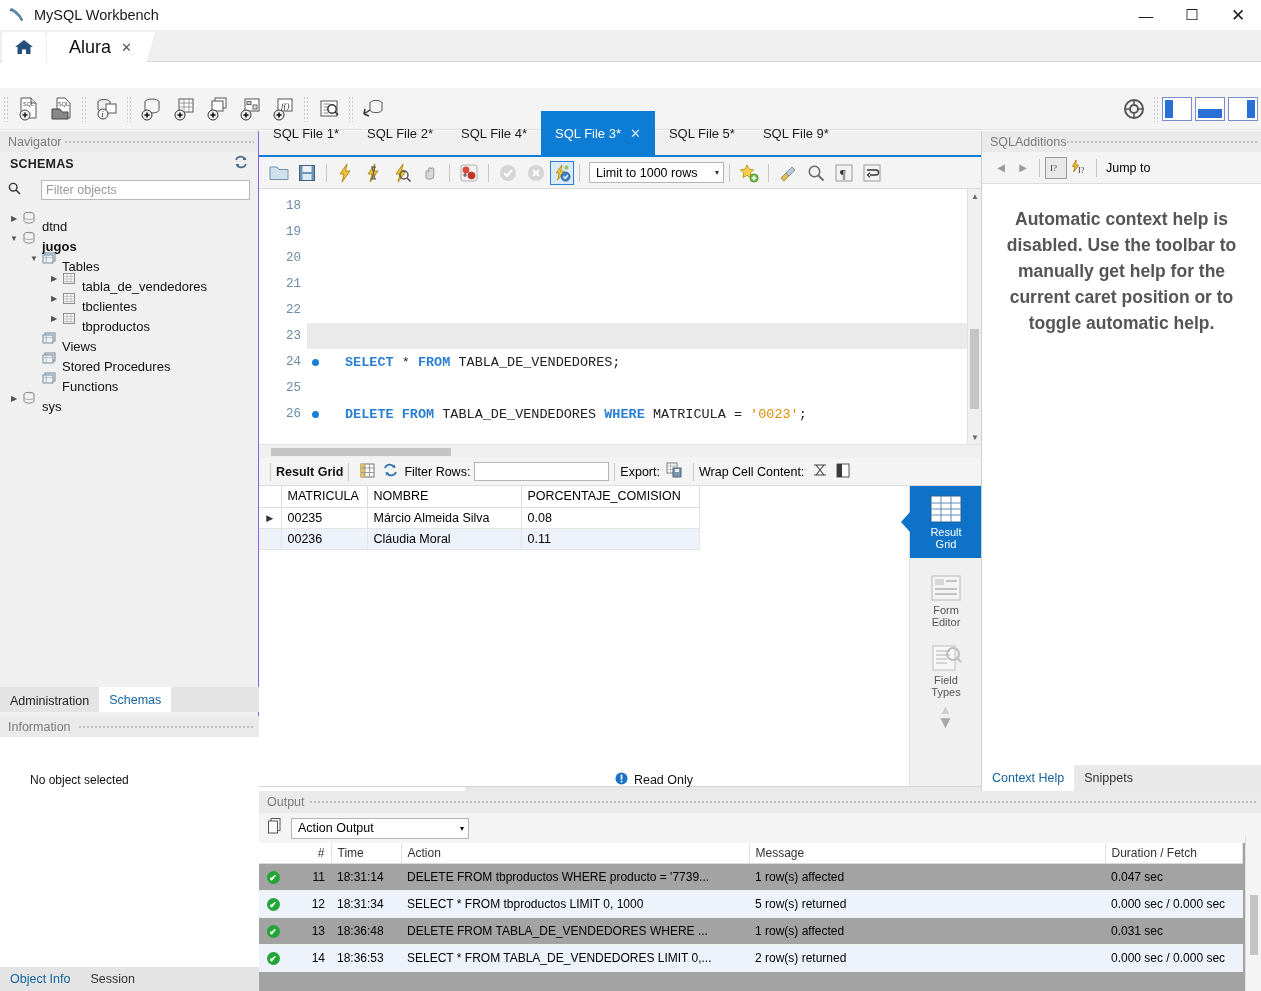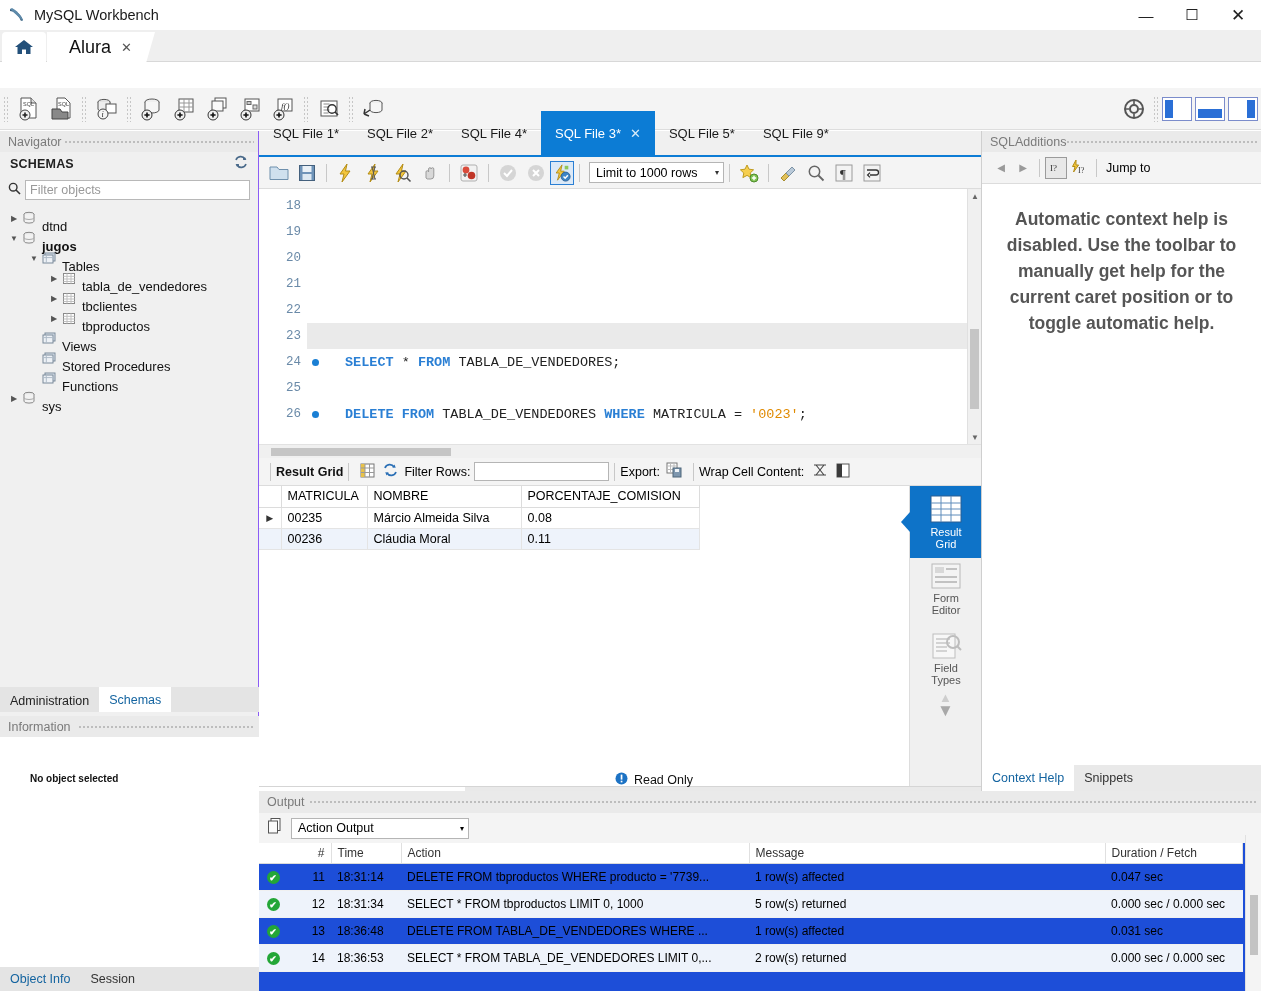--- a/index.html
+++ b/index.html
@@ -78,42 +78,42 @@
     position:absolute; left:64px; right:4px; top:9px; height:4px;
     background-image: radial-gradient(circle, #bdbdbd 1px, transparent 1px);
     background-size: 4px 4px;
   }
   .panel-head.wide .dots { left: 78px; }
   .schemas-bar {
     height: 24px; display:flex; align-items:center; justify-content: space-between;
     padding: 0 10px 0 10px; background: #f0f0f0;
   }
   .schemas-bar .t { font-size: 12.5px; font-weight: bold; color:#222; letter-spacing:.2px; }
-  .filter-row { height: 28px; display:flex; align-items:center; gap:4px; padding: 0 8px; }
+  .filter-row { height: 28px; display:flex; align-items:center; gap:20px; padding: 0 8px; }
   .filter-input {
     flex:1; height: 20px; border:1px solid #b8b8b8; background:#fff;
     font-size: 12.5px; color:#999; padding: 0 4px; display:flex; align-items:center;
   }
   .tree { padding-top: 4px; font-size: 13px; color: #111; }
   .tnode { display:flex; align-items:center; height: 20px; }
   .tnode .arrow { width: 12px; text-align:center; font-size: 8px; color:#555; }
   .tnode .ic { width: 18px; display:flex; justify-content:center; }
   .tnode .lb { padding-left: 4px; margin-top: 17px; }
   .tnode.bold .lb { font-weight: bold; }
 
   .sb-tabs {
     position:absolute; bottom: 279px; left:0; width: 259px; height: 25px;
     background:#e4e4e4; display:flex; align-items:flex-end;
   }
   .sb-tab { height: 23px; padding: 0 10px; display:flex; align-items:center; font-size:12.5px;
             color:#222; }
   .sb-tab.active { background:#fff; color:#1464a0; height:25px; }
   .info-head { position:absolute; bottom: 254px; left:0; width:259px; }
   .info-body { position:absolute; bottom: 24px; left:0; width:259px; height: 230px; background:#fff; }
-  .info-body .txt { font-size: 10px; font-weight: bold; padding: 36px 0 0 30px; color:#111; }
+  .info-body .txt { font-size: 12px; font-weight: normal; padding: 36px 0 0 30px; color:#111; }
   .sb-bottom-tabs { position:absolute; bottom:0; left:0; width:259px; height:24px;
                     background:#e4e4e4; display:flex; align-items:center; }
   .sb-bottom-tabs .bt { font-size:12.5px; padding: 0 10px; color:#1464a0; }
   .sb-bottom-tabs .bt.sec { color:#333; }
 
   
   .center { position:absolute; top:131px; left:259px; width: 722px; height: 660px; background:#fff; }
   .ed-tabs { height: 26px; background:#f0f0f0; display:flex; align-items:flex-end;
              border-bottom: 2px solid #0c7cd5; }
   .ed-tab { height: 44px; padding: 0 14px; display:flex; align-items:center; gap:9px;
@@ -193,21 +193,21 @@
                color:#555; line-height:26px; }
   .ctx-tabs { position:absolute; bottom:0; left:0; width:280px; height:26px; background:#e9e9e9;
               display:flex; align-items:center; }
   .ctx-tab { height:26px; padding:0 10px; display:flex; align-items:center; font-size:12.5px; }
   .ctx-tab.active { background:#fff; color:#1464a0; }
   .ctx-tab.inactive { color:#333; }
   .readonly { position:absolute; right: 288px; bottom: 3px; display:flex; align-items:center;
               gap:6px; font-size:12.5px; color:#111; }
 
   
-  .output { position:absolute; top:791px; left:259px; width:1002px; height:200px; background:#1d4ed8; }
+  .output { position:absolute; top:791px; left:259px; width:1002px; height:200px; background:#a3a3a3; }
   .out-head { height:22px; background:#eaeaea; display:flex; align-items:center;
               padding-left:8px; font-size:12.5px; color:#7a7a7a; position:relative; }
   .out-head .dots { position:absolute; left:50px; right:4px; top:9px; height:4px;
     background-image: radial-gradient(circle, #bdbdbd 1px, transparent 1px); background-size:4px 4px; }
   .out-tool { height:30px; background:#f4f4f4; display:flex; align-items:center; gap:8px;
               padding-left:8px; }
   .out-select { width:178px; height:21px; background:#fff; border:1px solid #b5b5b5;
                 display:flex; align-items:center; justify-content:space-between;
                 padding: 0 4px 0 6px; font-size:12.5px; }
   table.outgrid { border-collapse:collapse; width:984px; font-size:12px; table-layout:fixed; }
@@ -774,21 +774,21 @@
         <div class="strip-item active">
           <span>
             <svg width="34" height="30" viewBox="0 0 34 30">
                 <rect x="2" y="2" width="30" height="26" fill="#fff" stroke="#2b5f92"></rect>
                 <path d="M2 9 h30 M2 15 h30 M2 21 h30 M12 2 v26 M22 2 v26" stroke="#5f8cbb"></path>
               </svg>
           </span>
           <div>Result</div>
           <div>Grid</div>
         </div>
-        <div class="strip-item" style="padding-top:4px;">
+        <div class="strip-item" style="padding-top:16px;">
           <span>
             <svg width="32" height="28" viewBox="0 0 32 28">
                 <rect x="2" y="2" width="28" height="24" fill="#f4f4f4" stroke="#b8b8b8"></rect>
                 <rect x="5" y="5" width="9" height="6" fill="#d8d8d8"></rect>
                 <path d="M16 7 h11 M5 15 h22 M5 20 h22" stroke="#c2c2c2" stroke-width="2"></path>
               </svg>
           </span>
           <div>Form</div>
           <div>Editor</div>
         </div>

